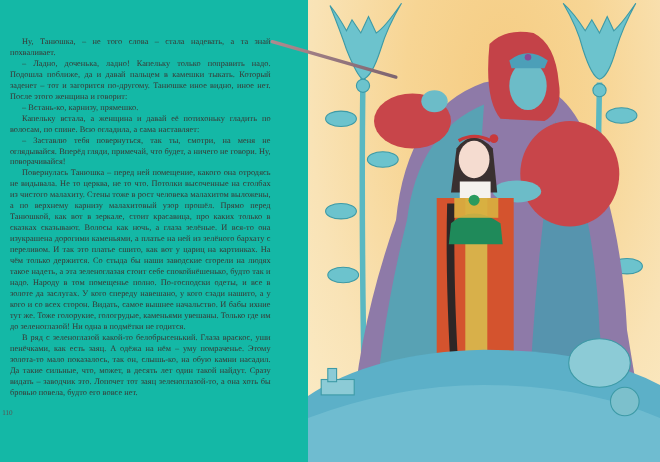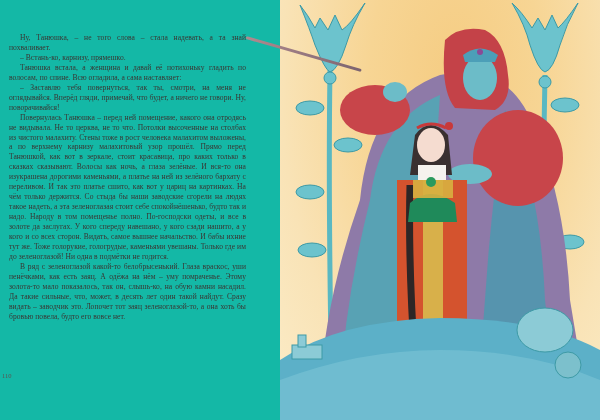--- a/index.html
+++ b/index.html
@@ -34,22 +34,23 @@
       transform-origin: 0 50%; transform: rotate(16deg);
       border-radius: 2px;
     }
   </style>
 </head>
 <body>
 
 <div class="page-left">
   <div class="text-block">
     <p>Ну, Танюшка, – не того слова – стала надевать, а та знай похваливает.</p>
+    <p>– Ладно, доченька, ладно! Капельку только поправить надо. Подошла поближе, да и давай пальцем в камешки тыкать. Который заденет – тот и загорится по-другому. Танюшке иное видно, иное нет. После этого женщина и говорит:</p>
     <p>– Встань-ко, карнизу, прямешко.</p>
-    <p>Танюшка встала, а женщина и давай её потихоньку гладить по волосам, по спине. Всю огладила, а сама наставляет:</p>
+    <p>Капельку встала, а женщина и давай её потихоньку гладить по волосам, по спине. Всю огладила, а сама наставляет:</p>
     <p>– Заставлю тебя повернуться, так ты, смотри, на меня не оглядывайся. Вперёд гляди, примечай, что будет, а ничего не говори. Ну, поворачивайся!</p>
     <p>Повернулась Танюшка – перед ней помещение, какого она отродясь не видывала. Не то церква, не то что. Потолки высоченные на столбах из чистого малахиту. Стены тоже в рост человека малахитом выложены, а по верхнему карнизу малахитовый узор прошёл. Прямо перед Танюшкой, как вот в зеркале, стоит красавица, про каких только в сказках сказывают. Волосы как ночь, а глаза зелёные. И вся-то она изукрашена дорогими каменьями, а платье на ней из зелёного бархату с переливом. И так это платье сшито, как вот у цариц на картинках. На чём только держится. Со стыда бы наши заводские сгорели на людях такое надеть, а эта зеленоглазая стоит себе спокойнёшенько, будто так и надо. Народу в том помещенье полно. По-господски одеты, и все в золоте да заслугах. У кого спереду навешано, у кого сзади нашито, а у кого и со всех сторон. Видать, самое вышнее начальство. И бабы ихние тут же. Тоже голорукие, гологрудые, каменьями увешаны. Только где им до зеленоглазой! Ни одна в подмётки не годится.</p>
     <p>В ряд с зеленоглазой какой-то белобрысенький. Глаза враскос, уши пенёчками, как есть заяц. А одёжа на нём – уму помраченье. Этому золота-то мало показалось, так он, слышь-ко, на обую камни насадил. Да такие сильные, что, может, в десять лет один такой найдут. Сразу видать – заводчик это. Лопочет тот заяц зеленоглазой-то, а она хоть бы бровью повела, будто его вовсе нет.</p>
   </div>
   <div class="page-number">110</div>
 </div>
 
 <div class="illustration">
   <svg width="320" height="420" viewBox="0 0 320 420">
 

